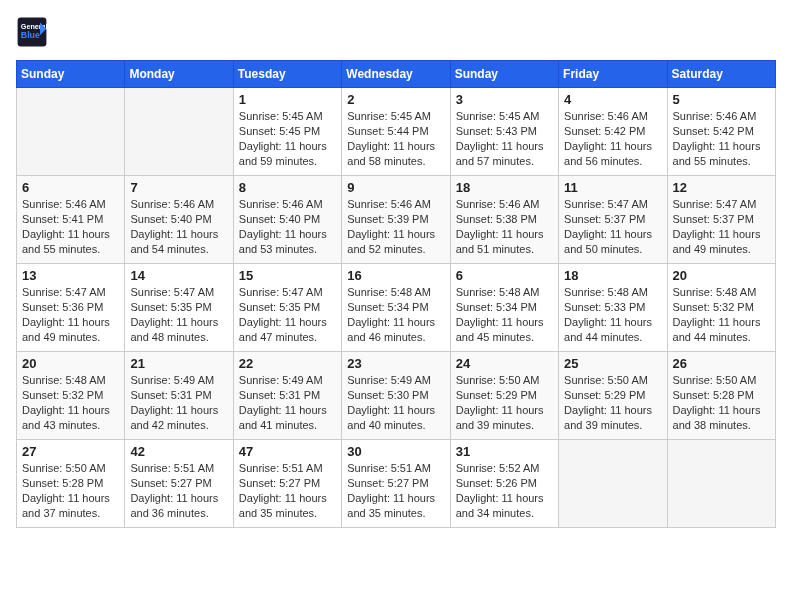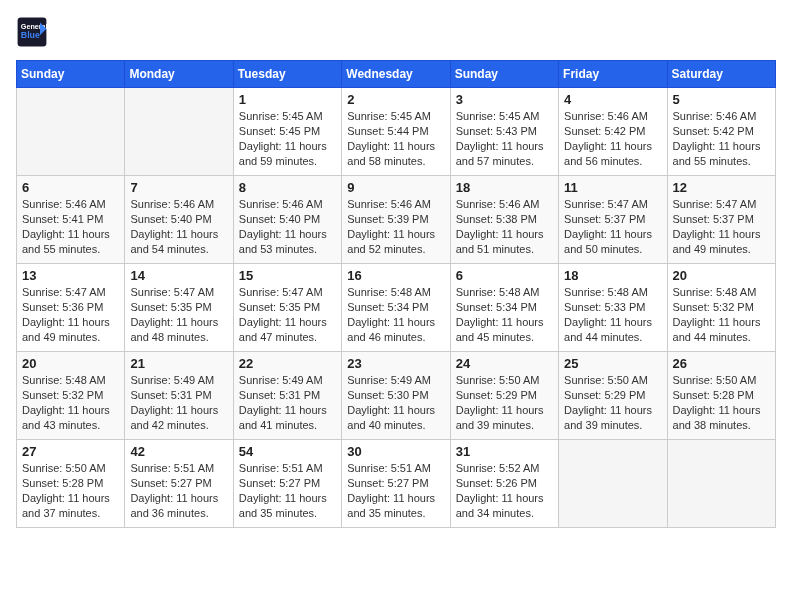--- a/index.html
+++ b/index.html
@@ -311,21 +311,21 @@
 and 37 minutes.</div>
         </td>
         <td>
           <span class="day-num">42</span>
           <div class="cell-info" style="white-space: pre-line;">Sunrise: 5:51 AM
 Sunset: 5:27 PM
 Daylight: 11 hours
 and 36 minutes.</div>
         </td>
         <td>
-          <span class="day-num">54</span>
+          <span class="day-num">47</span>
           <div class="cell-info" style="white-space: pre-line;">Sunrise: 5:51 AM
 Sunset: 5:27 PM
 Daylight: 11 hours
 and 35 minutes.</div>
         </td>
         <td>
           <span class="day-num">30</span>
           <div class="cell-info" style="white-space: pre-line;">Sunrise: 5:51 AM
 Sunset: 5:27 PM
 Daylight: 11 hours

